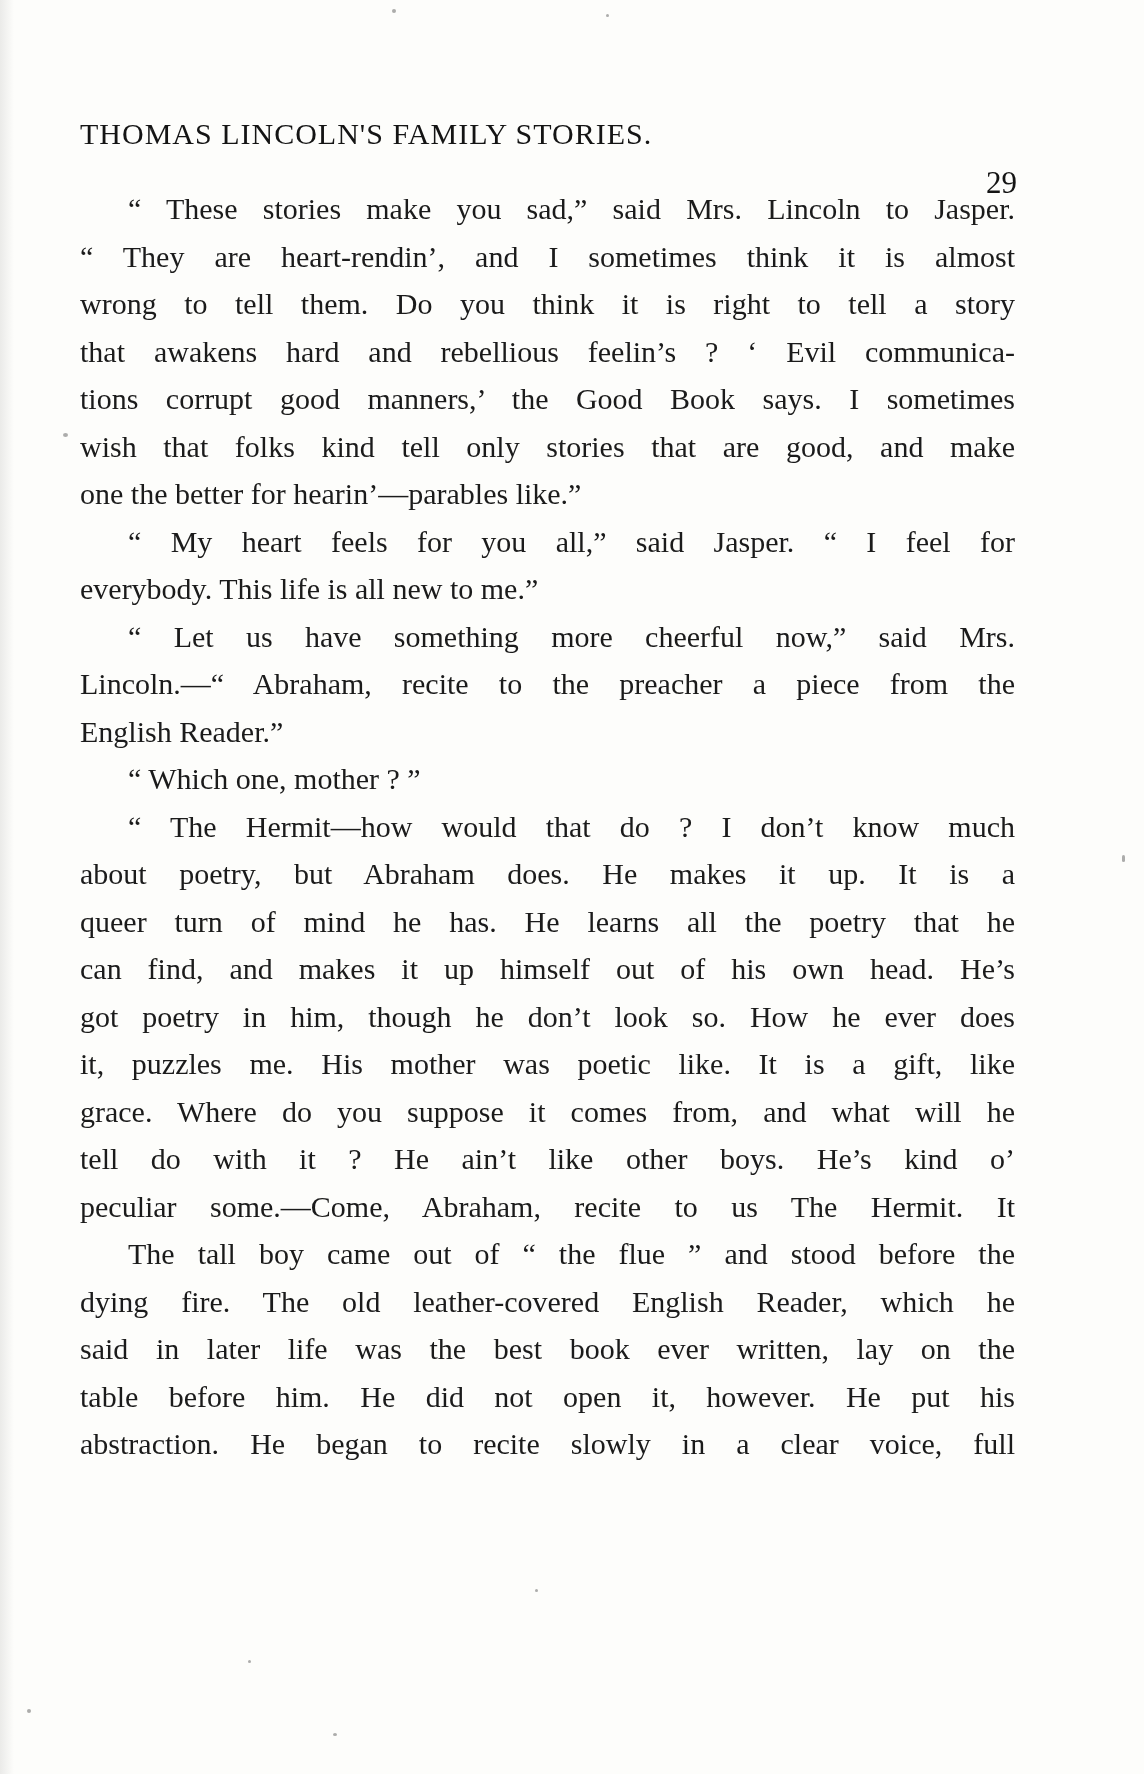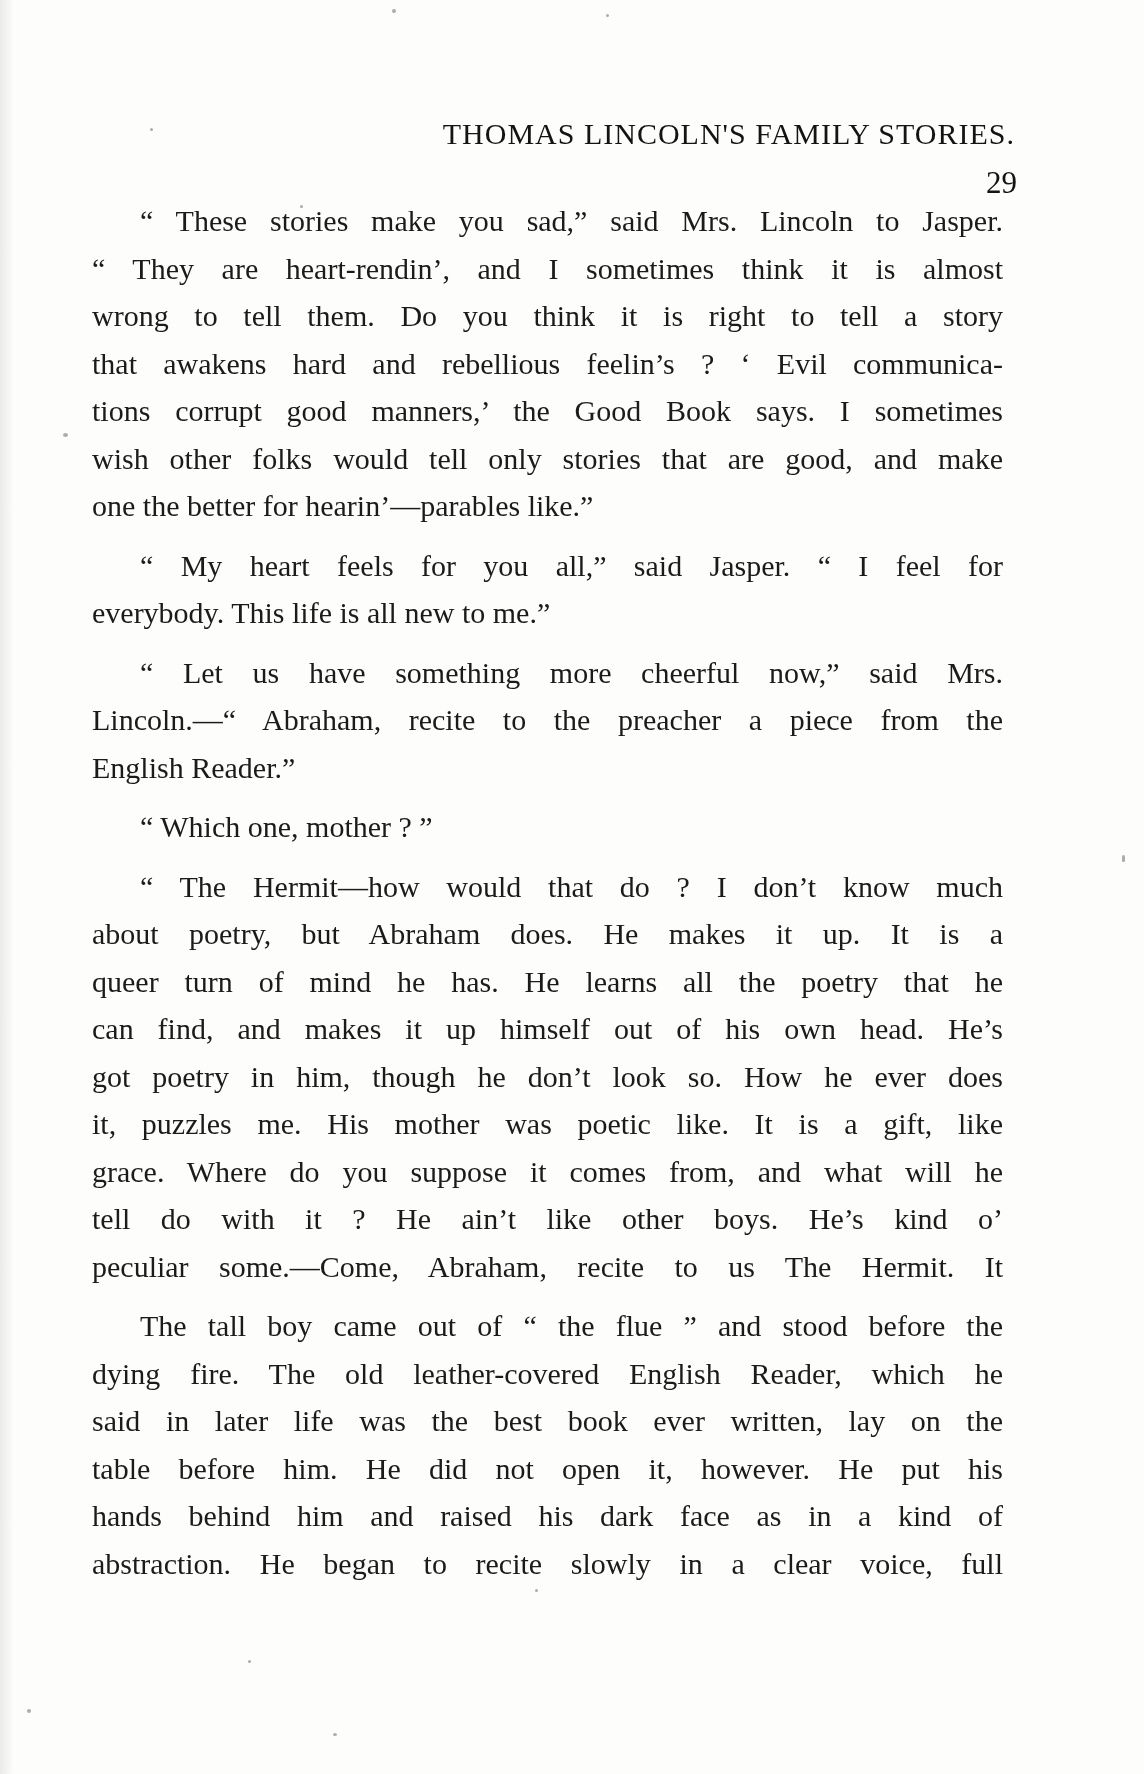--- a/index.html
+++ b/index.html
@@ -16,40 +16,40 @@
   .scan-edge {
     position: absolute; left: 0; top: 0; width: 14px; height: 100%;
     background: linear-gradient(to right, rgba(70,70,70,0.10), rgba(70,70,70,0));
     pointer-events: none;
   }
   .running-header {
     position: absolute;
     left: 80px; top: 117px; width: 935px;
   }
   .header-title {
-    text-align: right;
+    text-align: left;
     font-size: 30px;
     letter-spacing: 1px;
     color: #141414;
     white-space: nowrap;
   }
   .page-number {
     position: absolute;
     left: 986px; top: 122px;
     font-size: 31px;
     color: #141414;
     margin-top: 43px;
   }
   .page-body {
     position: absolute;
     left: 80px; top: 185px; width: 935px;
     font-size: 30px;
     color: #1b1b1b;
   }
-  .paragraph { margin: 12px; padding: 0; }
+  .paragraph { margin: 0; padding: 0; }
   .text-line {
     display: block;
     height: 47.5px;
     line-height: 47.5px;
     text-align: justify;
     text-align-last: justify;
     overflow: hidden;
     white-space: normal;
   }
   .text-line.indent { padding-left: 48px; }
@@ -73,21 +73,21 @@
 
 <div class="page-number">29</div>
 
 <div class="page-body">
     <div class="paragraph">
       <div class="text-line indent">“ These stories make you sad,” said Mrs. Lincoln to Jasper.</div>
       <div class="text-line">“ They are heart-rendin’, and I sometimes think it is almost</div>
       <div class="text-line">wrong to tell them. Do you think it is right to tell a story</div>
       <div class="text-line">that awakens hard and rebellious feelin’s ? ‘ Evil communica-</div>
       <div class="text-line">tions corrupt good manners,’ the Good Book says. I sometimes</div>
-      <div class="text-line">wish other folks would tell only stories that are good, and make</div>
+      <div class="text-line">wish that folks kind tell only stories that are good, and make</div>
       <div class="text-line last-line">one the better for hearin’—parables like.”</div>
     </div>
     <div class="paragraph">
       <div class="text-line indent">“ My heart feels for you all,” said Jasper. “ I feel for</div>
       <div class="text-line last-line">everybody. This life is all new to me.”</div>
     </div>
     <div class="paragraph">
       <div class="text-line indent">“ Let us have something more cheerful now,” said Mrs.</div>
       <div class="text-line">Lincoln.—“ Abraham, recite to the preacher a piece from the</div>
       <div class="text-line last-line">English Reader.”</div>
@@ -104,21 +104,20 @@
       <div class="text-line">it, puzzles me. His mother was poetic like. It is a gift, like</div>
       <div class="text-line">grace. Where do you suppose it comes from, and what will he</div>
       <div class="text-line">tell do with it ? He ain’t like other boys. He’s kind o’</div>
       <div class="text-line">peculiar some.—Come, Abraham, recite to us The Hermit. It</div>
     </div>
     <div class="paragraph">
       <div class="text-line indent">The tall boy came out of “ the flue ” and stood before the</div>
       <div class="text-line">dying fire. The old leather-covered English Reader, which he</div>
       <div class="text-line">said in later life was the best book ever written, lay on the</div>
       <div class="text-line">table before him. He did not open it, however. He put his</div>
-      <div class="text-line">hands behind him and raised his dark face as in a kind of</div>
       <div class="text-line">abstraction. He began to recite slowly in a clear voice, full</div>
     </div>
   </div>
 
 <div class="speck" style="left:392px; top:9px;   width:4px; height:4px;"></div>
 <div class="speck" style="left:606px; top:14px;  width:3px; height:3px;"></div>
 <div class="speck" style="left:150px; top:128px; width:3px; height:3px;"></div>
 <div class="speck" style="left:300px; top:205px; width:3px; height:3px;"></div>
 <div class="speck" style="left:63px;  top:433px; width:5px; height:4px;"></div>
 <div class="speck" style="left:1122px;top:855px; width:3px; height:7px; border-radius:2px;"></div>

